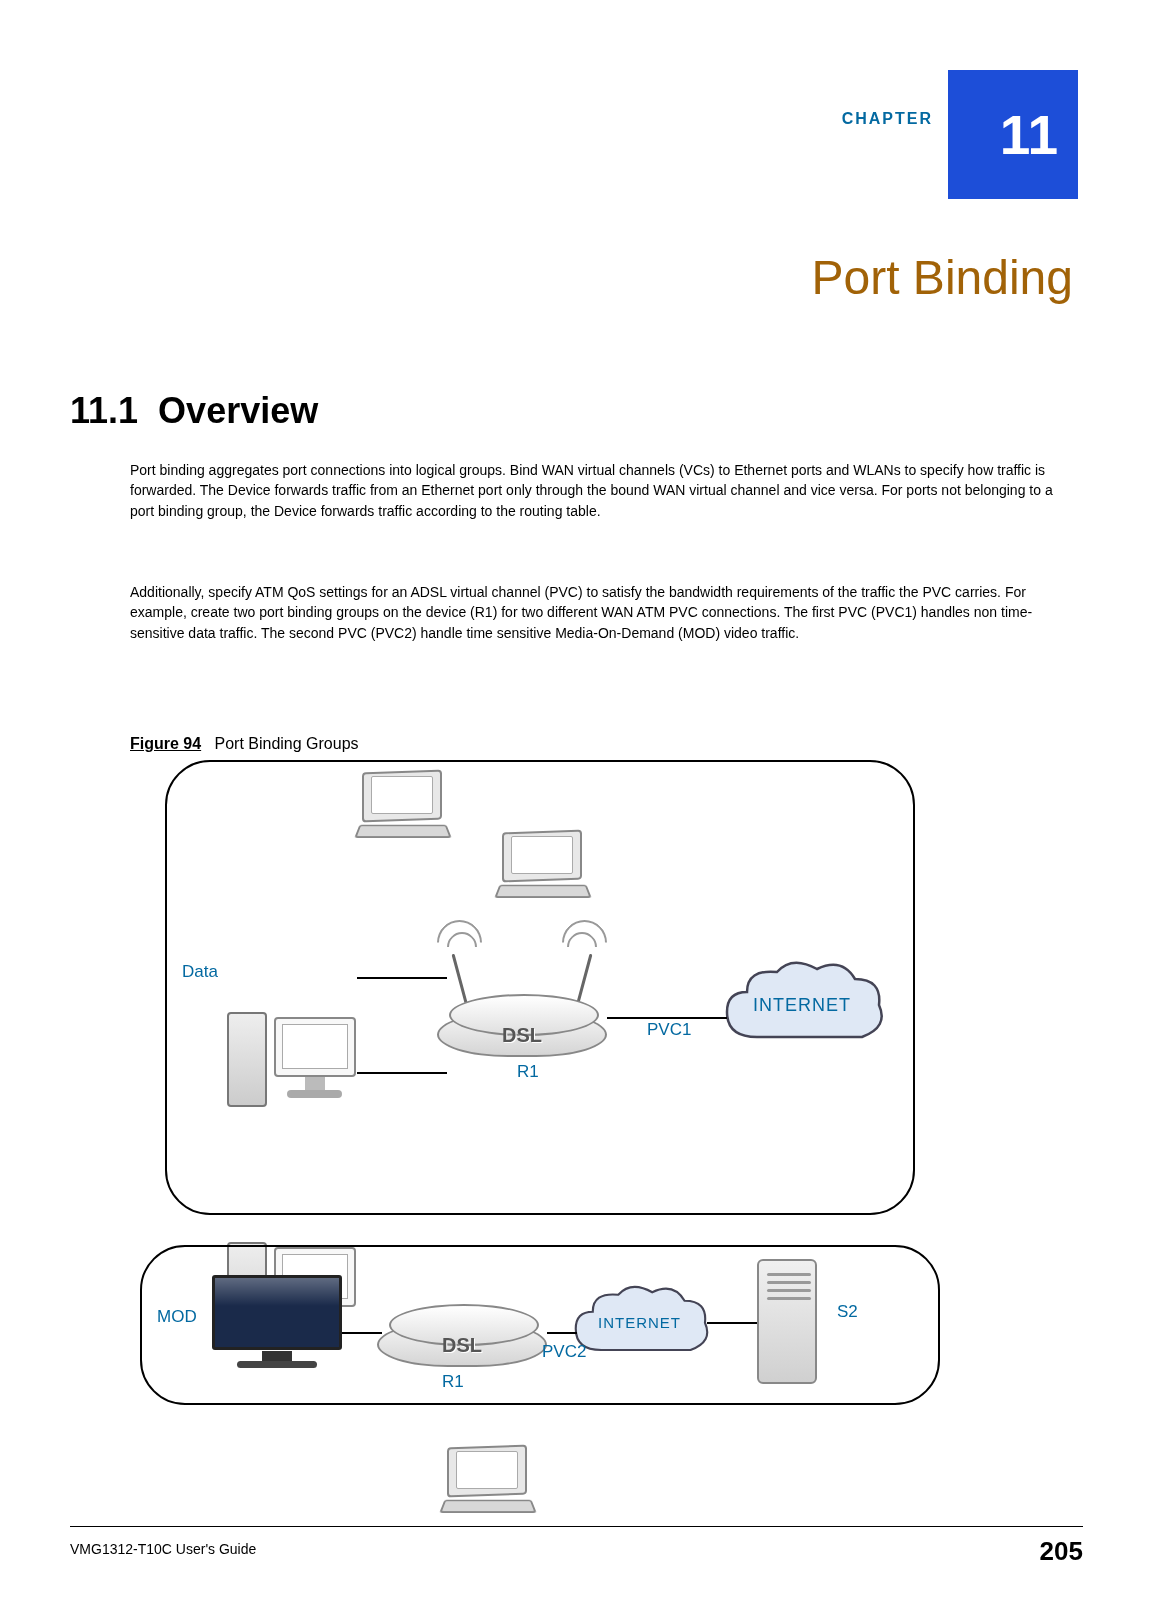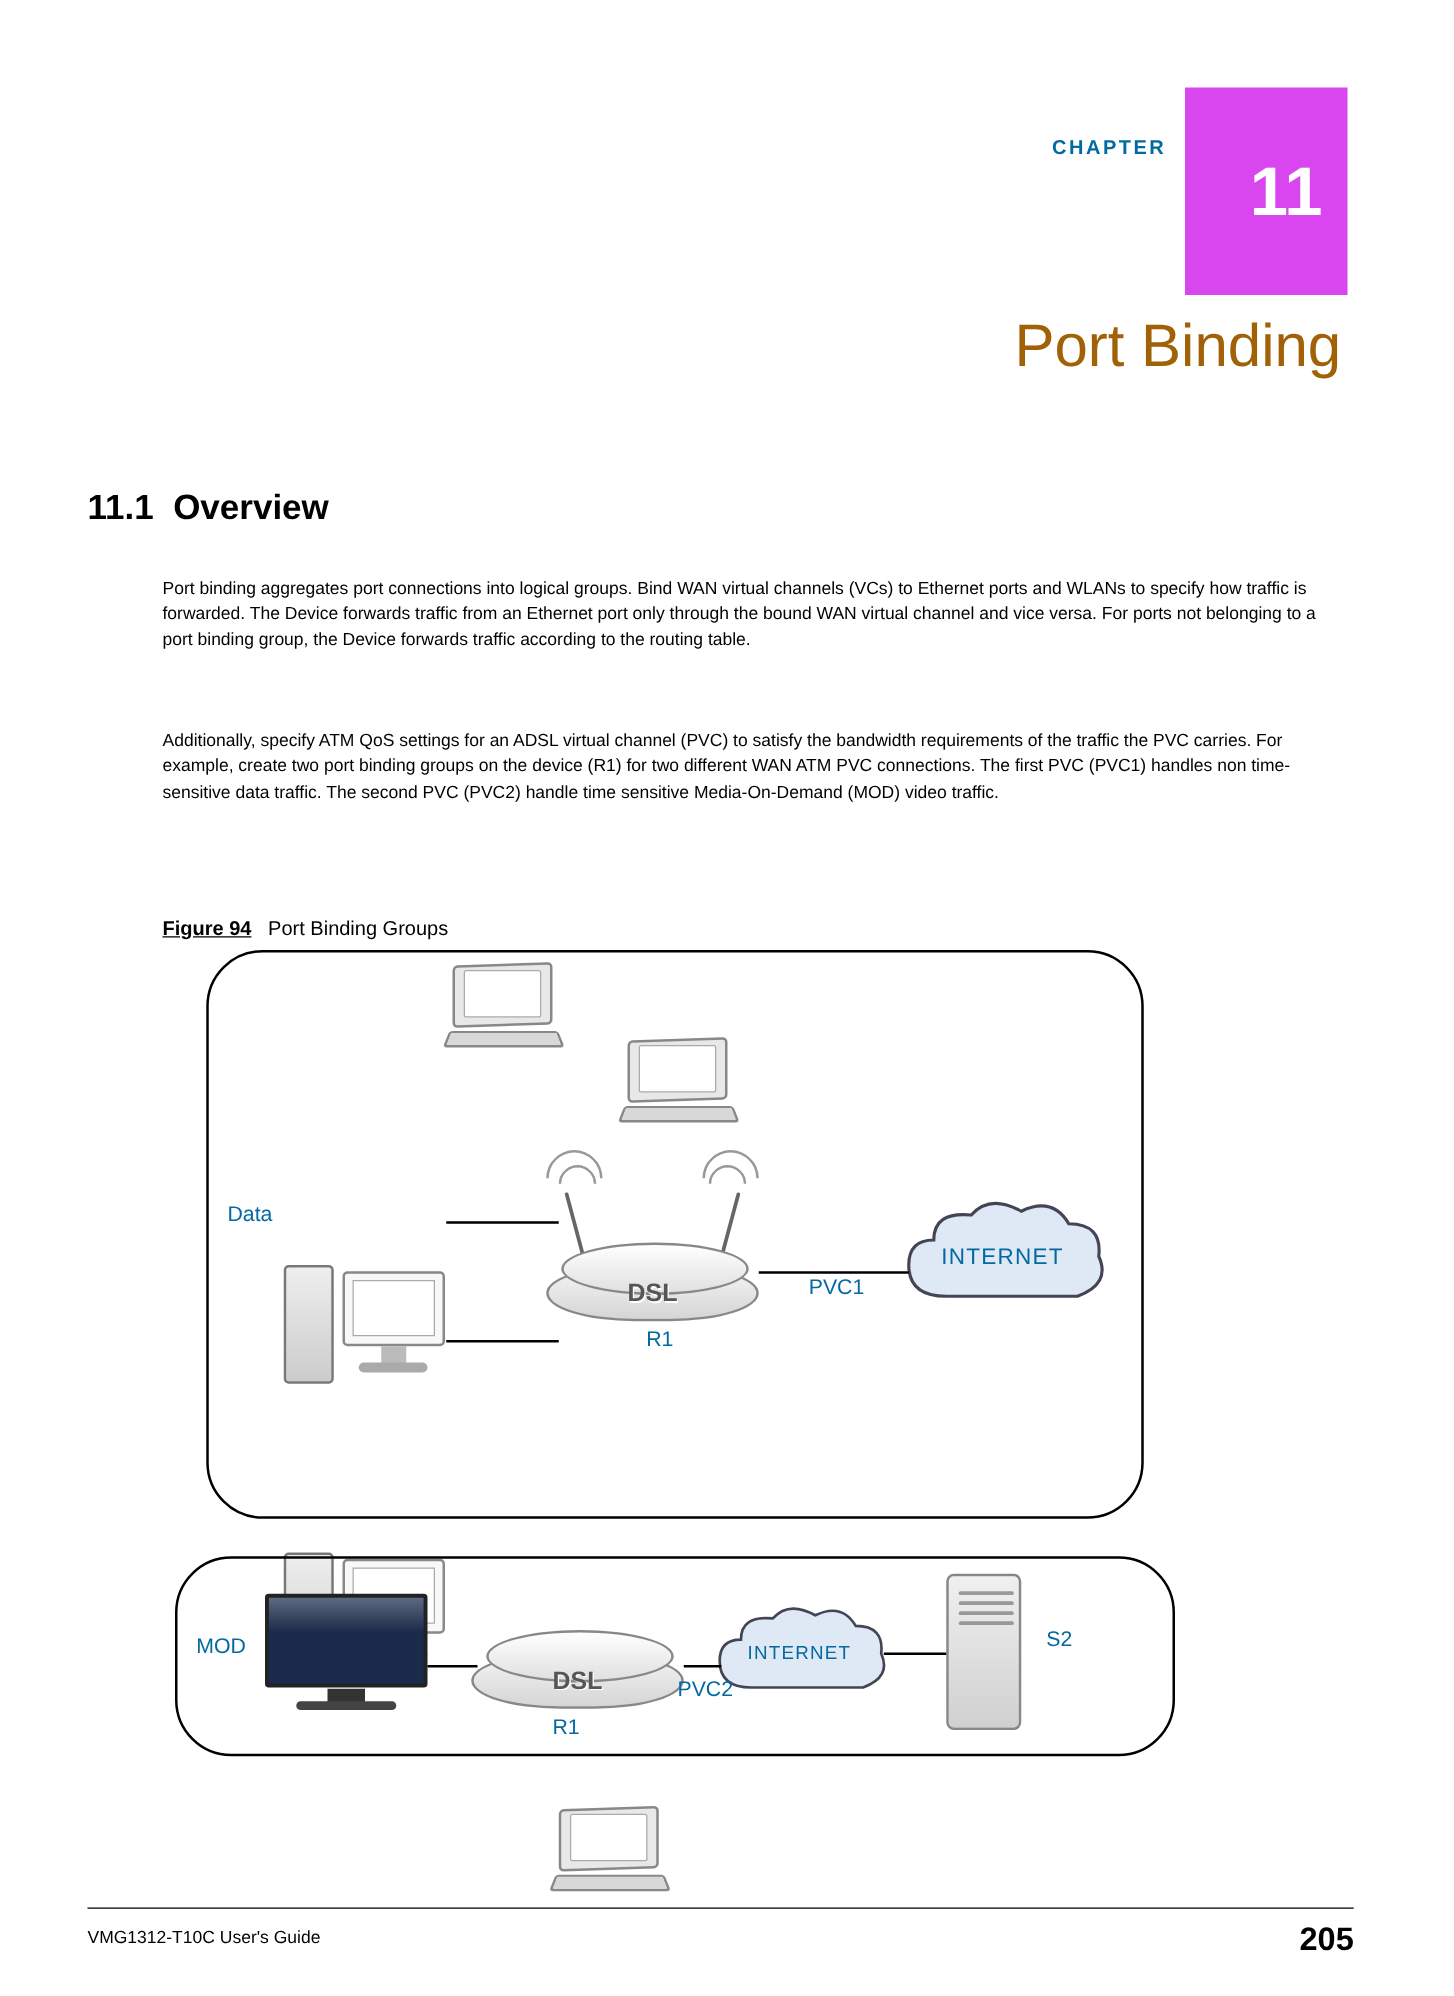--- a/index.html
+++ b/index.html
@@ -14,22 +14,22 @@
   .page {
     position: relative;
     width: 100%;
     height: 100%;
   }
   .chapter-box {
     position: absolute;
     top: 70px;
     right: 85px;
     width: 130px;
-    height: 166px;
-    background: #d946ef;
+    height: 129px;
+    background: #1d4ed8;
     display: flex;
     align-items: center;
     justify-content: flex-end;
     padding-right: 20px;
   }
   .chapter-number {
     color: #fff;
     font-size: 55px;
     font-weight: bold;
   }
@@ -48,21 +48,21 @@
     right: 90px;
     font-size: 48px;
     color: #a16207;
     font-weight: 500;
     text-align: right;
   }
   .section-heading {
     position: absolute;
     left: 70px;
     top: 390px;
-    font-size: 28px;
+    font-size: 36px;
     font-weight: bold;
     color: #000;
   }
   .body-text {
     position: absolute;
     left: 130px;
     right: 90px;
     font-size: 14px;
     line-height: 1.45;
   }

